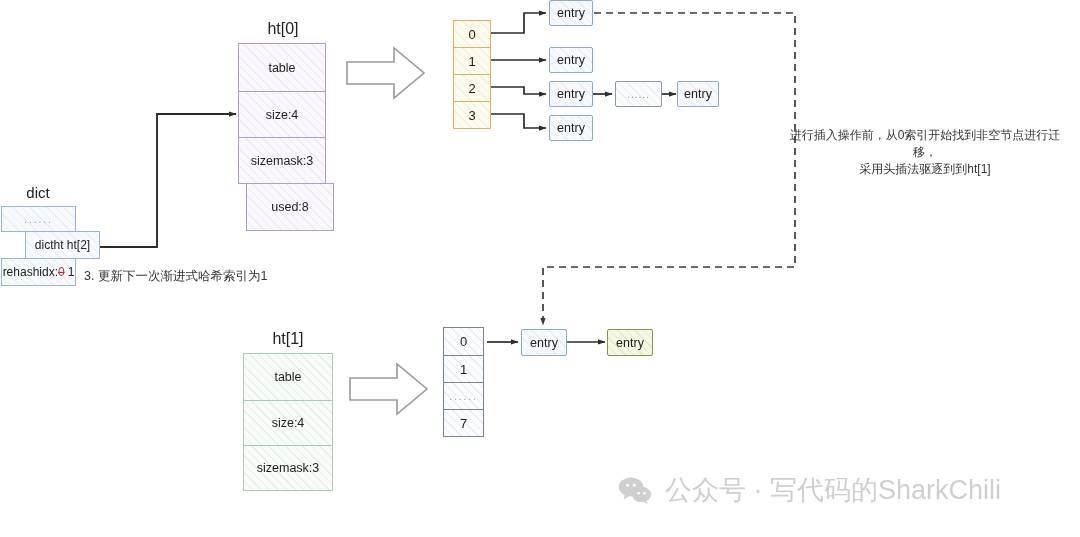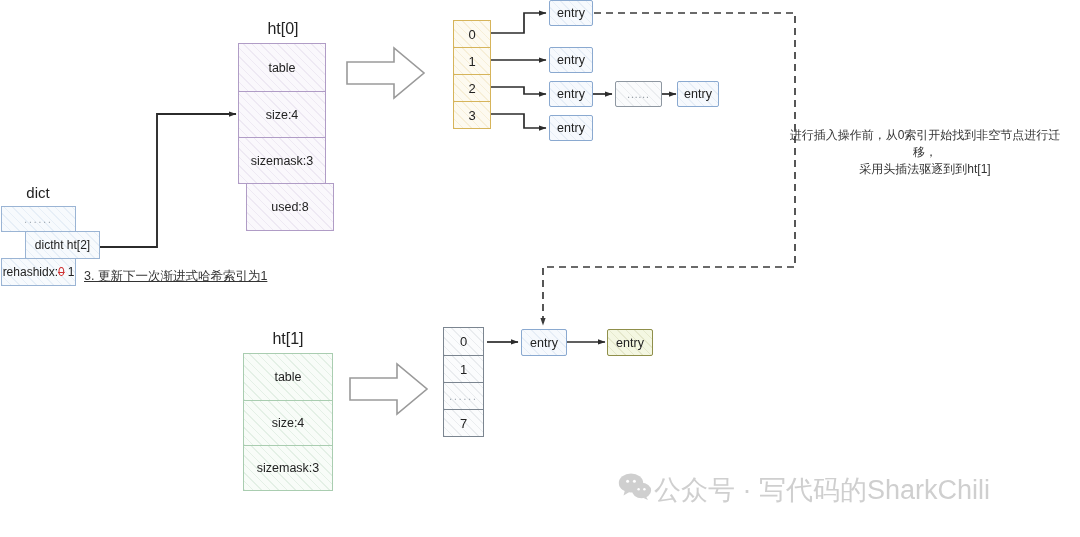--- a/index.html
+++ b/index.html
@@ -82,25 +82,25 @@
     background-color:#f4f7e2;
     background-image:repeating-linear-gradient(45deg,
       rgba(143,143,74,.15) 0 1px, rgba(0,0,0,0) 1px 6px);
   }
   .dotsdim{color:#9aa3ad;letter-spacing:2px;font-size:10px;}
   svg.overlay{position:absolute;left:0;top:0;width:1080px;height:537px;pointer-events:none;}
   .note{
     position:absolute;font-size:12px;color:#333;line-height:17px;text-align:center;
     font-family:"Liberation Sans","DejaVu Sans",sans-serif;
   }
-  .caption{position:absolute;font-size:12.5px;color:#333;white-space:nowrap;text-decoration:underline;}
+  .caption{position:absolute;font-size:12.5px;color:#333;white-space:nowrap;}
   .strike-red{color:#d03030;text-decoration:line-through;}
   
   .watermark{
-    position:absolute;display:flex;gap:2px;
+    position:absolute;display:flex;align-items:center;gap:13px;
     color:#cfcfcf;font-size:27px;white-space:nowrap;
     font-family:"Liberation Sans","DejaVu Sans",sans-serif;
   }
 </style>
 </head>
 <body>
 
 <svg class="overlay">
   <defs>
     <marker id="ah" markerWidth="9" markerHeight="9" refX="7.5" refY="3.2" orient="auto" markerUnits="userSpaceOnUse">

